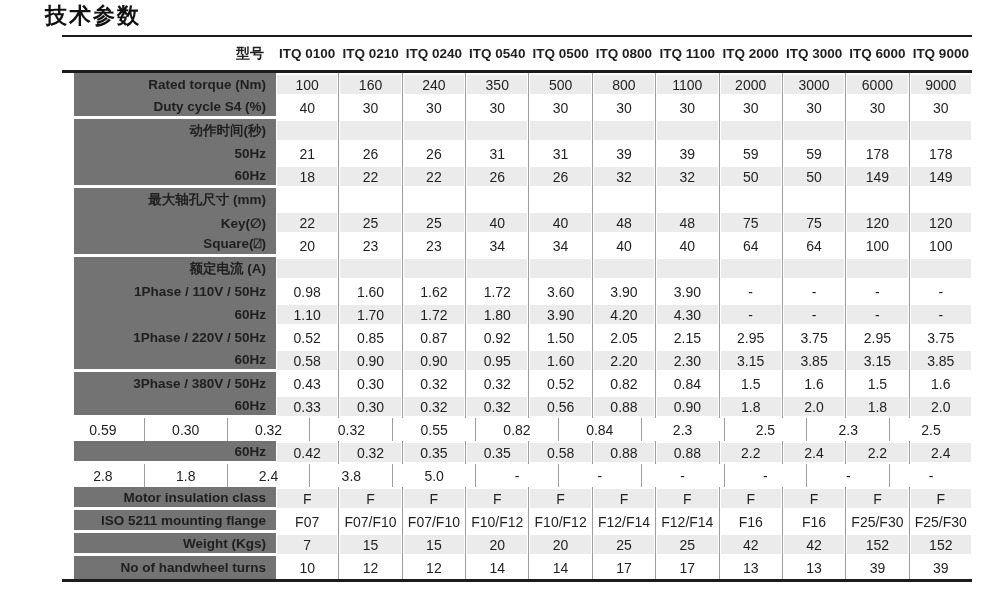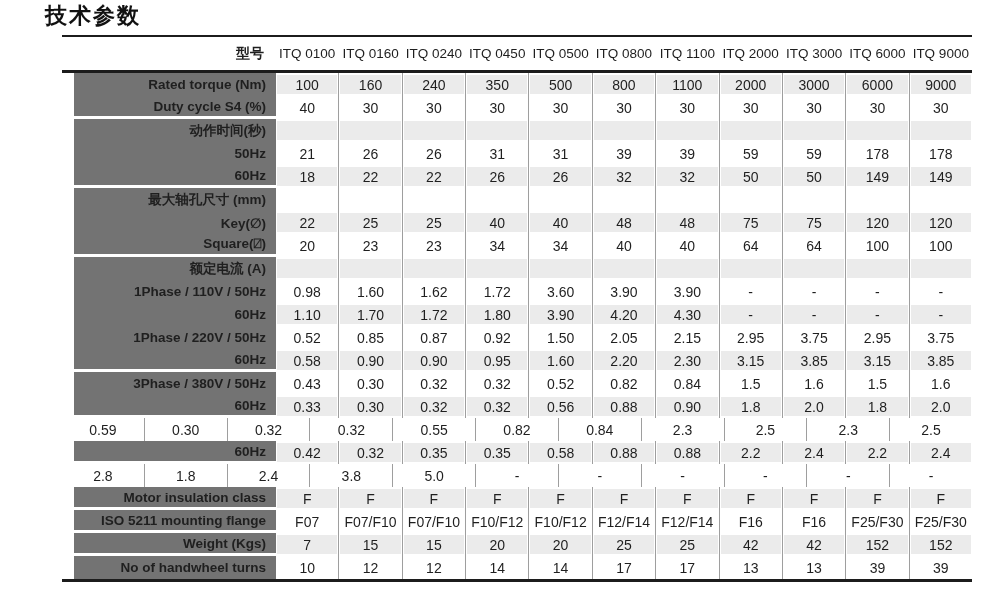--- a/index.html
+++ b/index.html
@@ -24,21 +24,21 @@
   .header-row {
     display:flex; height:33px; align-items:center;
     border-bottom:3px solid #1c1c1c;
   }
   .header-label {
     flex:0 0 214px; box-sizing:border-box; padding-right:12px;
     text-align:right; font-weight:bold; font-size:14px;
   }
   .data-area { flex:1; display:flex; min-width:0; }
   .hcell {
-    flex:1 1 0; text-align:center; font-weight:normal; font-size:13.5px;
+    flex:1 1 0; text-align:center; font-weight:bold; font-size:13.5px;
     white-space:nowrap;
   }
   .hcell + .hcell { border-left:1px solid transparent; }
 
   .tbody { border-bottom:3px solid #1c1c1c; }
   .row { display:flex; height:23px; }
 
   .label-cell {
     flex:0 0 214px; box-sizing:border-box;
     border-left:12px solid #ffffff;
@@ -63,25 +63,25 @@
 
 <div class="page">
   <h1 class="title">技术参数</h1>
 
   <div class="spec-table">
     <div class="header-row">
       <div class="header-label">型号</div>
       <div class="data-area" id="header-cells">
   <div class="hcell">ITQ 0100</div>
 
-  <div class="hcell">ITQ 0160</div>
+  <div class="hcell">ITQ 0210</div>
 
   <div class="hcell">ITQ 0240</div>
 
-  <div class="hcell">ITQ 0450</div>
+  <div class="hcell">ITQ 0540</div>
 
   <div class="hcell">ITQ 0500</div>
 
   <div class="hcell">ITQ 0800</div>
 
   <div class="hcell">ITQ 1100</div>
 
   <div class="hcell">ITQ 2000</div>
 
   <div class="hcell">ITQ 3000</div>

